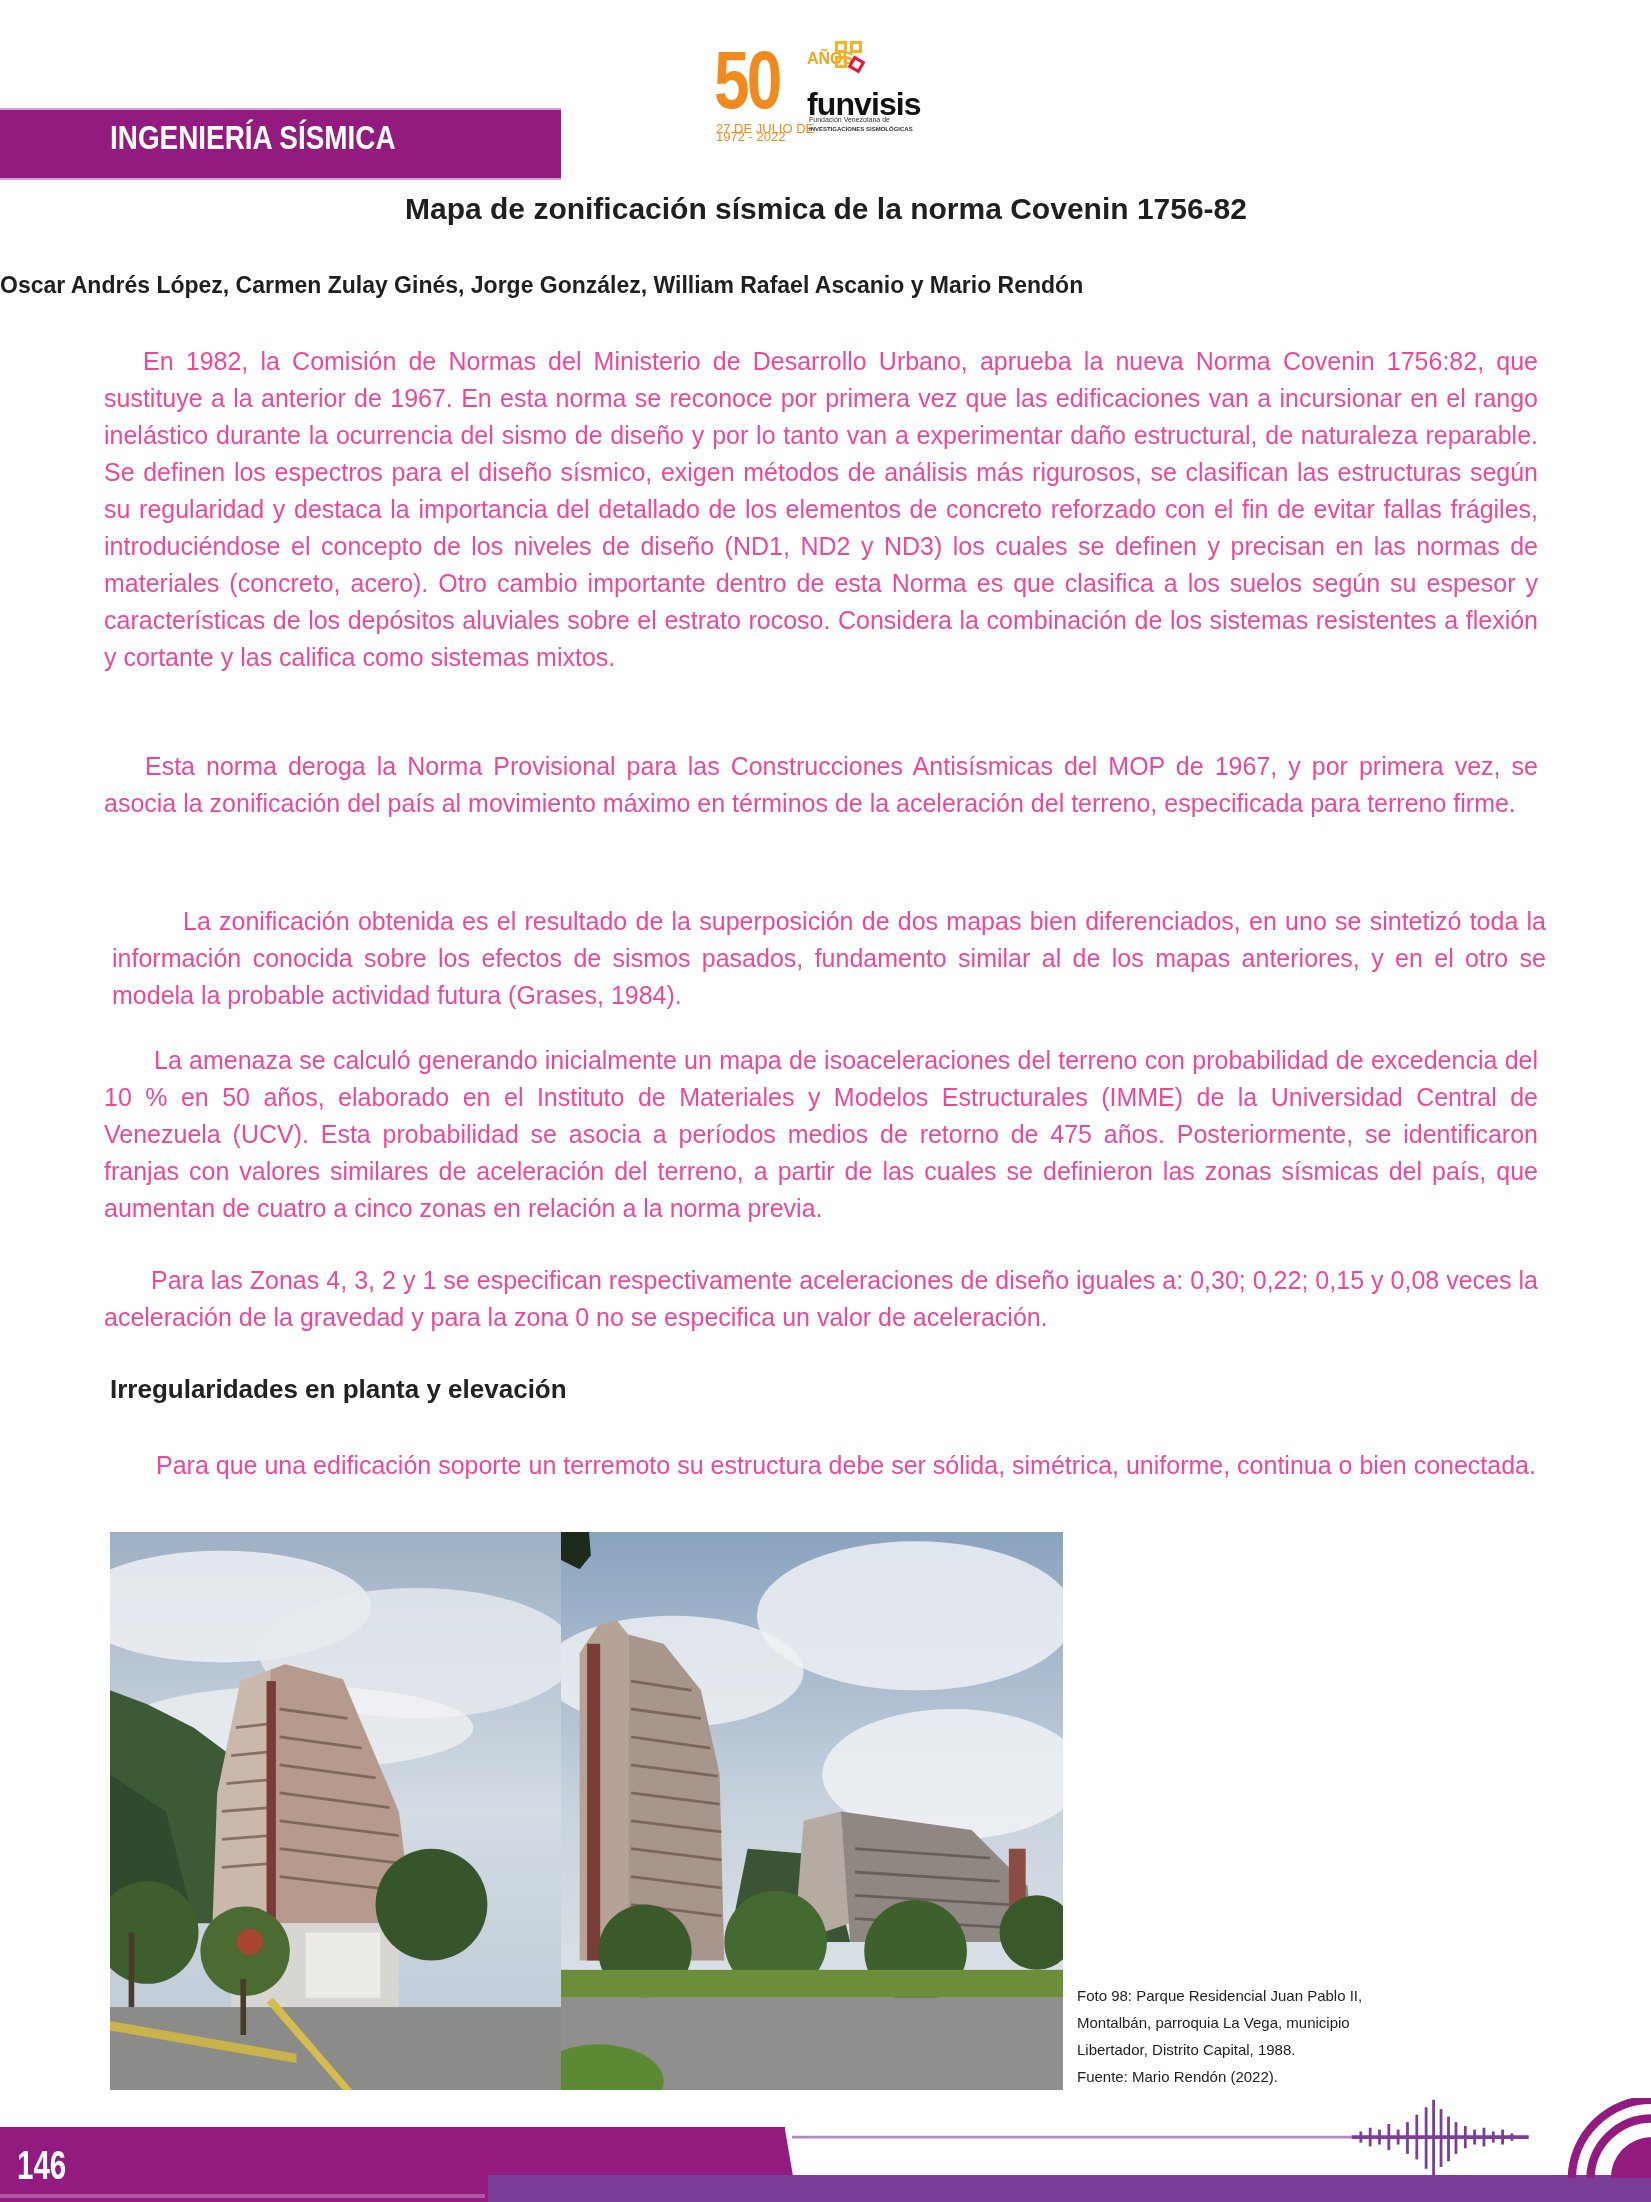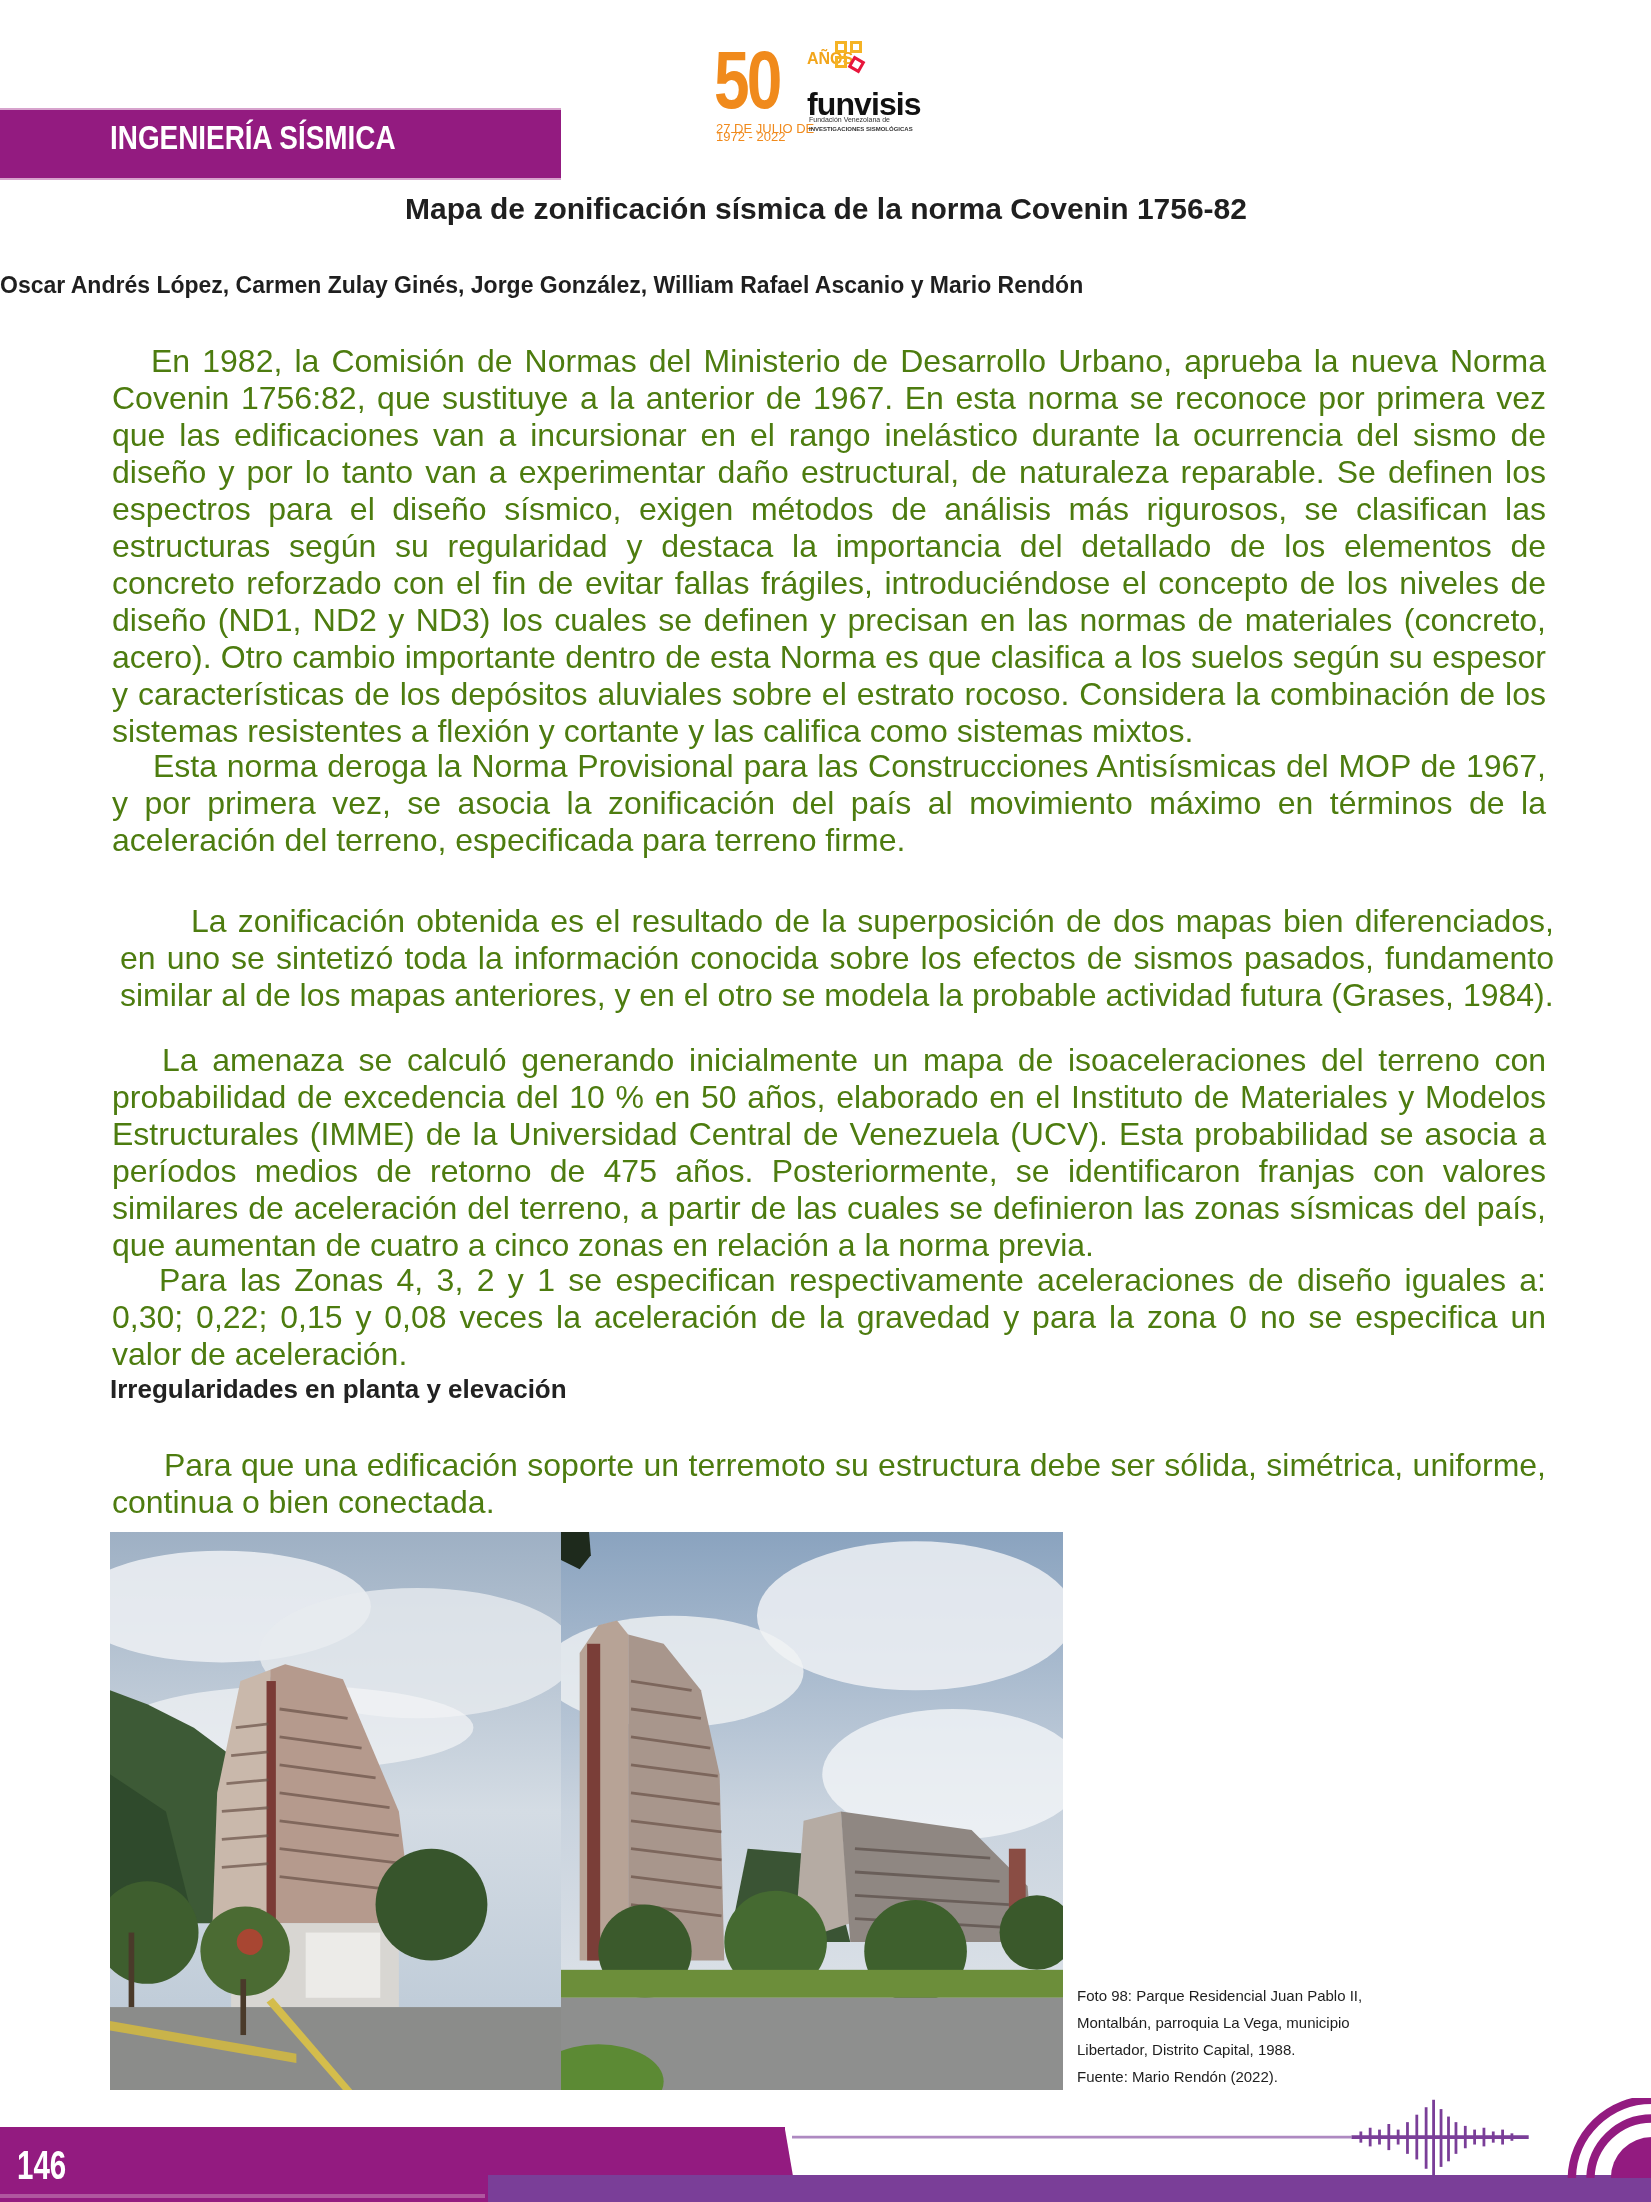--- a/index.html
+++ b/index.html
@@ -27,22 +27,22 @@
   .logo .sub1 { position:absolute; left:95px; top:77px; font-size:7px; color:#333; white-space:nowrap; }
   .logo .sub2 { position:absolute; left:95px; top:87px; font-size:6px; font-weight:bold; color:#333; white-space:nowrap; }
 
   
   .title { position:absolute; left:0; width:1652px; top:192px; text-align:center;
     font-weight:bold; font-size:30px; color:#1f1f1f; }
   .authors { position:absolute; left:0; width:1652px; top:272px; text-align:left;
     font-weight:bold; font-size:23px; color:#1f1f1f; }
 
   
-  .para { position:absolute; left:112px; width:1434px; font-size:32px; line-height:37px;
-    text-align:justify; color:#4d7c0f; }
+  .para { position:absolute; left:104px; width:1434px; font-size:25px; line-height:37px;
+    text-align:justify; color:#ec4899; }
   .p1 { top:343px; text-indent:39px; }
   .p2 { top:748px; text-indent:41px; }
   .p3 { top:895px; text-indent:71px; }
   .p4 { top:1042px; text-indent:50px; }
   .p5 { top:1262px; text-indent:47px; }
   .p6 { top:1447px; text-indent:52px; }
   .subheading { position:absolute; left:110px; top:1374px; font-weight:bold; font-size:26px; color:#222; }
 
   
   .photo { position:absolute; top:1532px; height:558px; overflow:hidden; }

